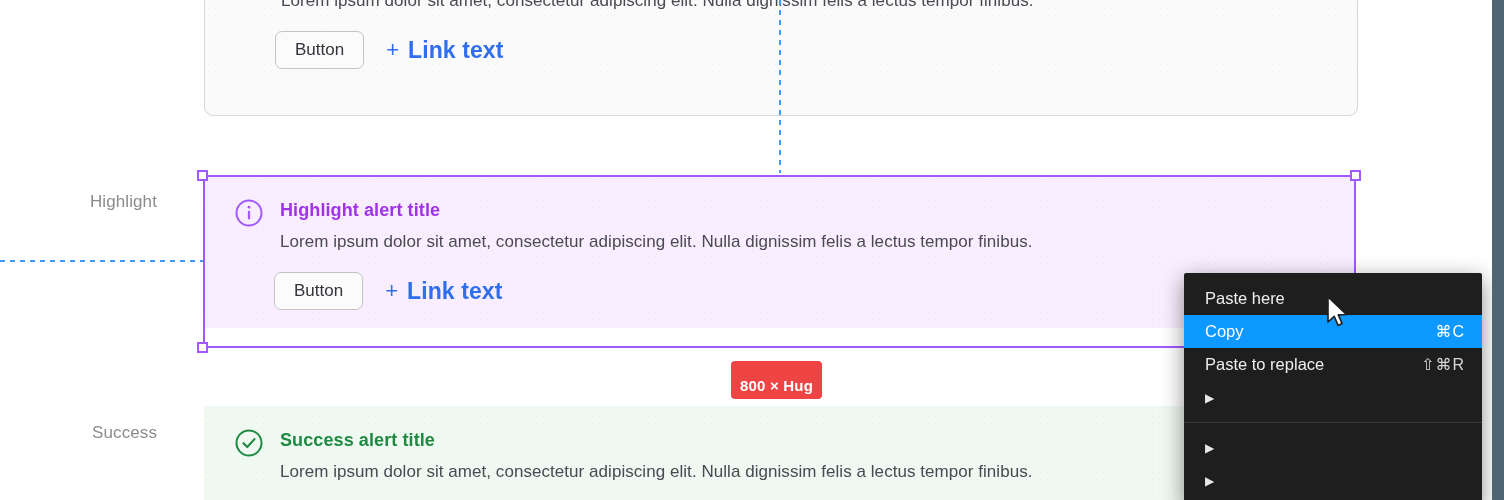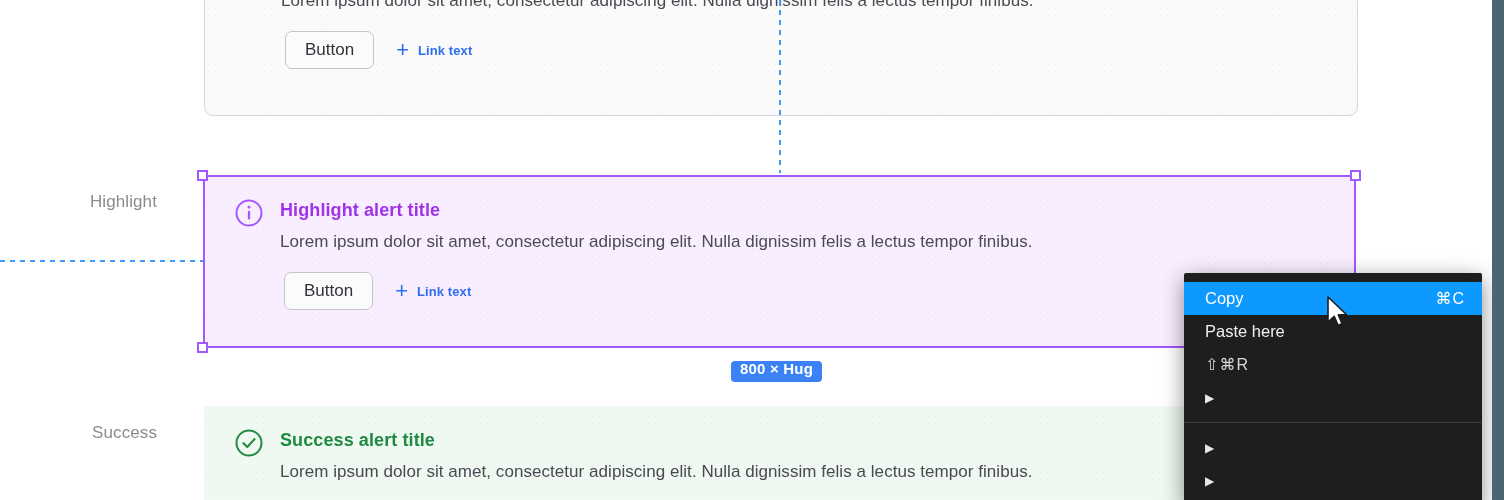--- a/index.html
+++ b/index.html
@@ -30,40 +30,40 @@
   .alert-inner{position:absolute;left:0;top:0;right:0;bottom:0;}
   .alert-icon{position:absolute;left:30px;top:22px;width:30px;height:30px;}
   .alert-title{
     position:absolute;left:76px;top:24px;font-size:18px;font-weight:bold;
     letter-spacing:.1px;white-space:nowrap;
   }
   .alert-body{
     position:absolute;left:76px;top:56px;font-size:17px;color:#4a4a52;
     white-space:nowrap;letter-spacing:.05px;
   }
-  .alert-actions{position:absolute;left:70px;top:96px;display:flex;align-items:center;gap:22px;margin-left:10px;}
+  .alert-actions{position:absolute;left:70px;top:96px;display:flex;align-items:center;gap:22px;}
   .btn{
     box-sizing:border-box;background:#fbfbfb;border:1px solid #c4c4c8;border-radius:7px;
     padding:9px 19px 10px;font-size:17px;color:#33333a;
     font-family:"Liberation Sans","DejaVu Sans",sans-serif;line-height:1;
   }
   .linkwrap{display:flex;align-items:center;gap:9px;}
   .plus{color:#2f6fed;font-size:22px;line-height:1;font-weight:500;}
-  .linktext{color:#2f6fed;font-size:13px;font-weight:bold;letter-spacing:.1px;}
+  .linktext{color:#2f6fed;font-size:23px;font-weight:bold;letter-spacing:.1px;}
 
   
   #card-top{
     left:204px;top:-66px;width:1154px;height:182px;
     background-color:#fafafa;border:1px solid #d6d6da;border-radius:9px;
   }
   #card-top .alert-body{top:56px;color:#4a4a52;}
 
   
   #card-highlight{
-    left:204px;top:176px;width:1152px;height:172px;
+    left:204px;top:176px;width:1152px;height:152px;
     background-color:#f9eeff;
   }
   #card-highlight .alert-title{color:#a033e8;}
 
   
   #card-success{
     left:204px;top:406px;width:1152px;height:160px;
     background-color:#f0f8f2;
   }
   #card-success .alert-title{color:#1f8a42;text-align:right;}
@@ -77,22 +77,22 @@
     position:absolute;width:11px;height:11px;background:#ffffff;
     border:2px solid #a259ff;box-sizing:border-box;
   }
   .h-tl{left:197px;top:170px;}
   .h-tr{left:1350px;top:170px;}
   .h-bl{left:197px;top:342px;}
   .h-br{left:1350px;top:342px;}
 
   
   .size-badge{
-    position:absolute;left:731px;top:361px;background:#3b82f6;color:#ffffff;
-    font-size:15px;font-weight:bold;border-radius:4px;padding:0 9px 6px;
+    position:absolute;left:731px;top:361px;background:#ef4444;color:#ffffff;
+    font-size:15px;font-weight:bold;border-radius:4px;padding:17px 9px 6px;
     white-space:nowrap;letter-spacing:.2px;line-height:1;
   }
 
   
   .guide-v{
     position:absolute;left:779px;top:0;width:2px;height:173px;
     background:repeating-linear-gradient(to bottom,#3e9bff 0 5px,transparent 5px 10px);
   }
   .guide-h{
     position:absolute;left:0;top:260px;width:203px;height:2px;
@@ -180,29 +180,30 @@
 
   <div class="sel-frame"></div>
   <div class="handle h-tl"></div>
   <div class="handle h-tr"></div>
   <div class="handle h-bl"></div>
   <div class="handle h-br"></div>
 
   <div class="size-badge">800 × Hug</div>
 
   <div class="ctx-menu">
+    <div class="ctx-item">
+      <span class="ctx-label">Paste here</span>
+      <span class="ctx-shortcut"></span>
+    </div>
     <div class="ctx-item active">
       <span class="ctx-label">Copy</span>
       <span class="ctx-shortcut">⌘C</span>
     </div>
     <div class="ctx-item">
-      <span class="ctx-label">Paste here</span>
-      <span class="ctx-shortcut"></span>
-    </div>
-    <div class="ctx-item">
+      <span class="ctx-label">Paste to replace</span>
       <span class="ctx-shortcut">⇧⌘R</span>
     </div>
     <div class="ctx-item">
       <span class="ctx-arrow">▶</span>
     </div>
     <div class="ctx-sep"></div>
     <div class="ctx-item">
       <span class="ctx-arrow">▶</span>
     </div>
     <div class="ctx-item">

